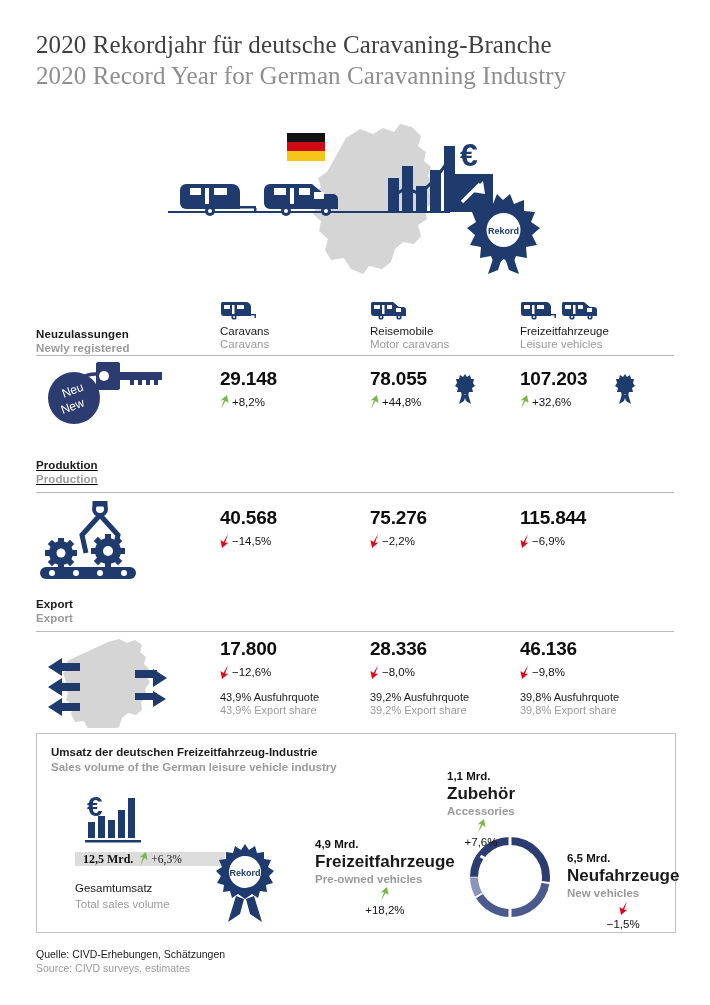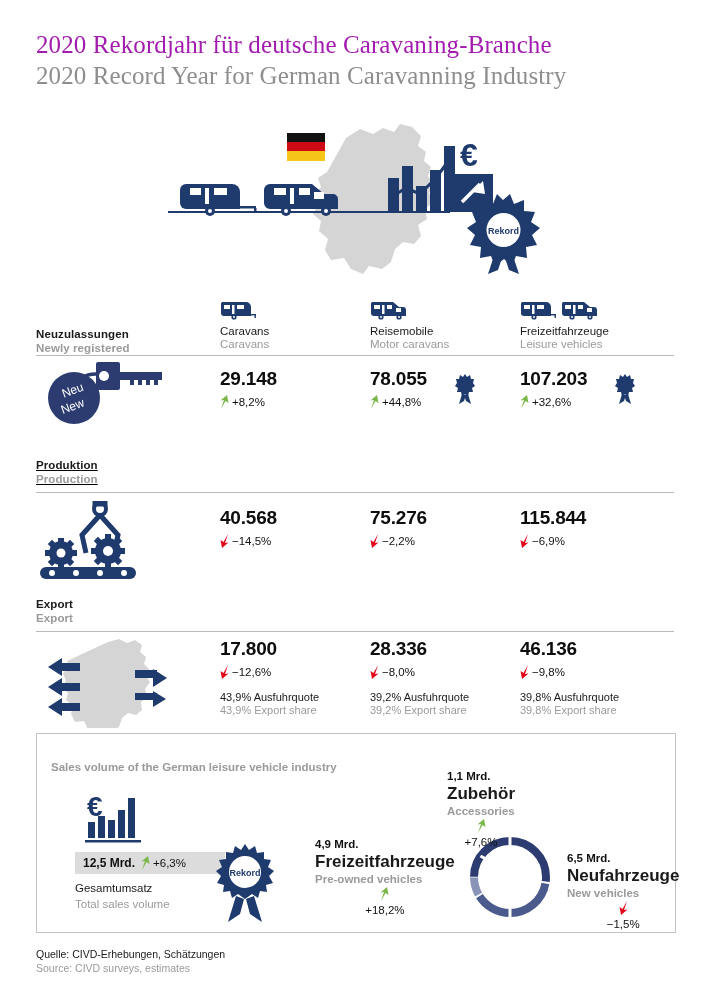--- a/index.html
+++ b/index.html
@@ -5,21 +5,21 @@
   html,body{margin:0;padding:0;background:#ffffff;}
   body{
     width:710px;height:1005px;position:relative;overflow:hidden;
     font-family:"Liberation Sans", sans-serif;
     -webkit-font-smoothing:antialiased;
   }
   .page{position:absolute;inset:0;}
 
   
   #title-block{position:absolute;left:36px;top:30px;width:640px;}
-  #title-de{font-family:"Liberation Serif", serif;font-size:25px;color:#a21caf;line-height:1.22;letter-spacing:.1px;}
+  #title-de{font-family:"Liberation Serif", serif;font-size:25px;color:#404040;line-height:1.22;letter-spacing:.1px;}
   #title-en{font-family:"Liberation Serif", serif;font-size:25px;color:#8e8e8e;line-height:1.22;letter-spacing:.1px;}
 
   
   #hero{position:absolute;left:150px;top:122px;width:390px;height:152px;}
 
   
   .section{position:absolute;left:36px;width:638px;}
   .sec-head{position:relative;height:54px;}
   .sec-title-de{font-size:11.5px;font-weight:bold;color:#1a1a1a;letter-spacing:.1px;}
   .sec-title-en{font-size:11.5px;font-weight:bold;color:#9a9a9a;letter-spacing:.1px;margin-top:2px;}
@@ -37,22 +37,22 @@
 
   .arw{width:9px;height:14px;display:inline-block;flex:none;}
 
   
   #umsatz-box{position:absolute;left:36px;top:733px;width:638px;height:198px;
               border:1px solid #c2c2c2;background:#ffffff;}
   #umsatz-title-de{position:absolute;left:14px;top:12px;font-size:11.5px;font-weight:bold;color:#1a1a1a;}
   #umsatz-title-en{position:absolute;left:14px;top:27px;font-size:11.5px;font-weight:bold;color:#9a9a9a;}
 
   #euro-icon{position:absolute;left:48px;top:56px;}
-  #total-chip{position:absolute;left:38px;top:118px;width:150px;height:22px;background:#dcdcdc;
-              display:flex;align-items:center;padding-left:8px;gap:6px;box-sizing:border-box;}
+  #total-chip{position:absolute;left:38px;top:118px;width:150px;height:14px;background:#dcdcdc;
+              display:flex;align-items:center;padding-left:8px;gap:6px;box-sizing:border-box;font-family:Liberation Serif, serif;}
   #total-chip .amt{font-size:12px;font-weight:bold;color:#111;}
   #total-chip .pct{font-size:11.5px;color:#111;display:flex;align-items:center;gap:3px;}
   #total-lab-de{position:absolute;left:38px;top:148px;font-size:11.5px;color:#1a1a1a;}
   #total-lab-en{position:absolute;left:38px;top:164px;font-size:11.5px;color:#9a9a9a;}
   #rekord-badge{position:absolute;left:175px;top:110px;}
 
   .donut-lab{position:absolute;}
   .donut-lab .amt{font-size:11.5px;font-weight:bold;color:#111;}
   .donut-lab .de{font-size:17px;color:#1a1a1a;margin-top:2px;font-weight:bold;}
   .donut-lab .en{font-size:11.5px;color:#9a9a9a;margin-top:1px;font-weight:bold;}
@@ -413,20 +413,21 @@
           <polygon fill="#E2051A" points="8,0 5,9 8.5,8.5 2,14 0.5,6 3.5,8"></polygon>
           </svg>
         <span>−9,8%</span>
       </div>
       <div class="sub-de">39,8% Ausfuhrquote</div>
       <div class="sub-en">39,8% Export share</div>
     </div>
   </div>
 
   <div id="umsatz-box">
+    <div id="umsatz-title-de">Umsatz der deutschen Freizeitfahrzeug-Industrie</div>
     <div id="umsatz-title-en">Sales volume of the German leisure vehicle industry</div>
 
     <div id="euro-icon">
       <svg width="66" height="58" viewBox="0 0 66 58">
         <text x="2" y="26" font-family="Liberation Sans, sans-serif" font-size="28" font-weight="bold" fill="#1F3A6D">€</text>
         <g fill="#1F3A6D">
           <rect x="3" y="32" width="7" height="16"></rect>
           <rect x="13" y="26" width="7" height="22"></rect>
           <rect x="23" y="30" width="7" height="18"></rect>
           <rect x="33" y="20" width="7" height="28"></rect>

